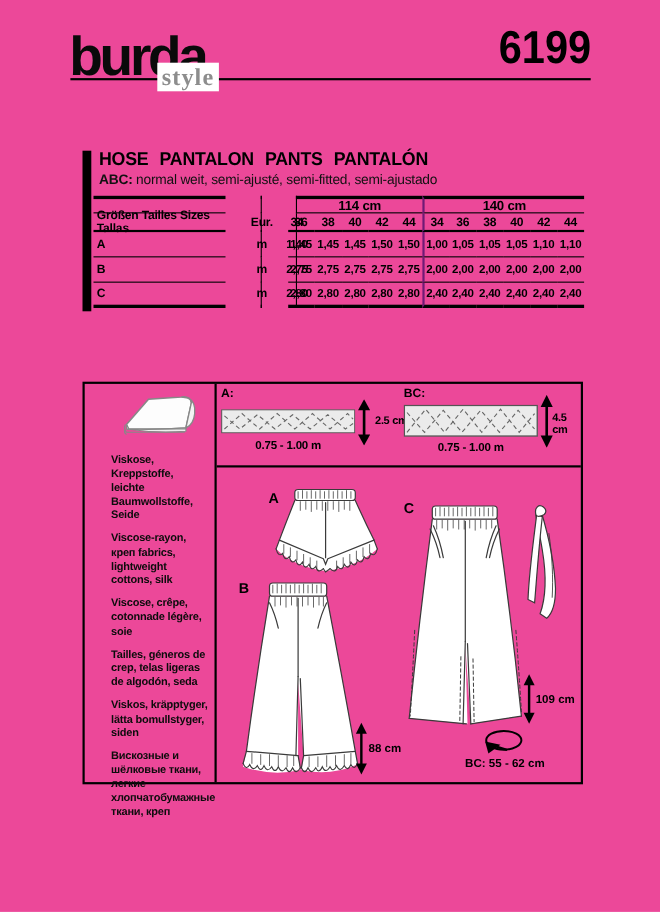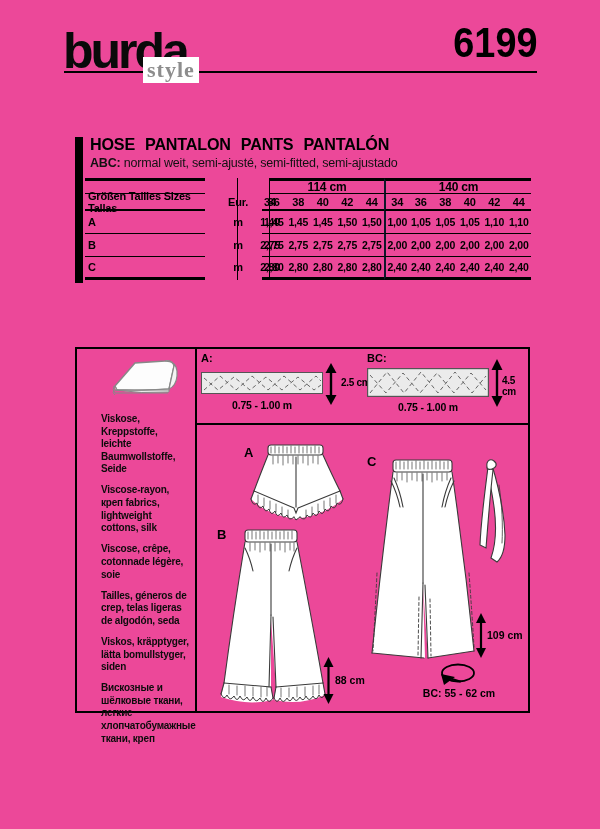--- a/index.html
+++ b/index.html
@@ -28,21 +28,21 @@
              display:grid; grid-template-columns:120px 32px repeat(12, 24.5px);
              grid-auto-rows:min-content; }
   .yardage .cell { font-weight:bold; display:flex; align-items:center; justify-content:center;
              font-size:11px; letter-spacing:-0.2px; height:23px; }
   .yardage .hrow1 { height:16px; border-top:3px solid #000; border-bottom:1px solid #000; font-size:12px;}
   .yardage .hrow2 { height:17px; border-bottom:2.5px solid #000; }
   .yardage .drow  { border-bottom:1px solid #000; }
   .yardage .lastrow { border-bottom:3px solid #000; }
   .yardage .lab { justify-content:flex-start; padding-left:3px; }
   .yardage .vl  { border-left:1.2px solid #000;margin-left:32px; }
-  .yardage .vl2 { border-left:2px solid #0f172a; }
+  .yardage .vl2 { border-left:2px solid #701a75; }
   .yardage .span6 { grid-column:span 6; }
   .yardage .val { font-size:10.5px; }
   
   .box { position:absolute; left:75px; top:347px; width:455px; height:366px;
          border:2px solid #000; }
   .fabric-panel { position:absolute; left:0; top:0; width:120px; height:100%;
          border-right:2px solid #000; padding:5px 6px 0 24px; }
   .fabric-panel svg.swatch { display:block; margin:2px auto 9px auto; }
   .fabric-panel p { font-size:10px; font-weight:bold; line-height:1.26; margin-bottom:8.5px;
          letter-spacing:-0.2px; color:#0c0c0c;}

